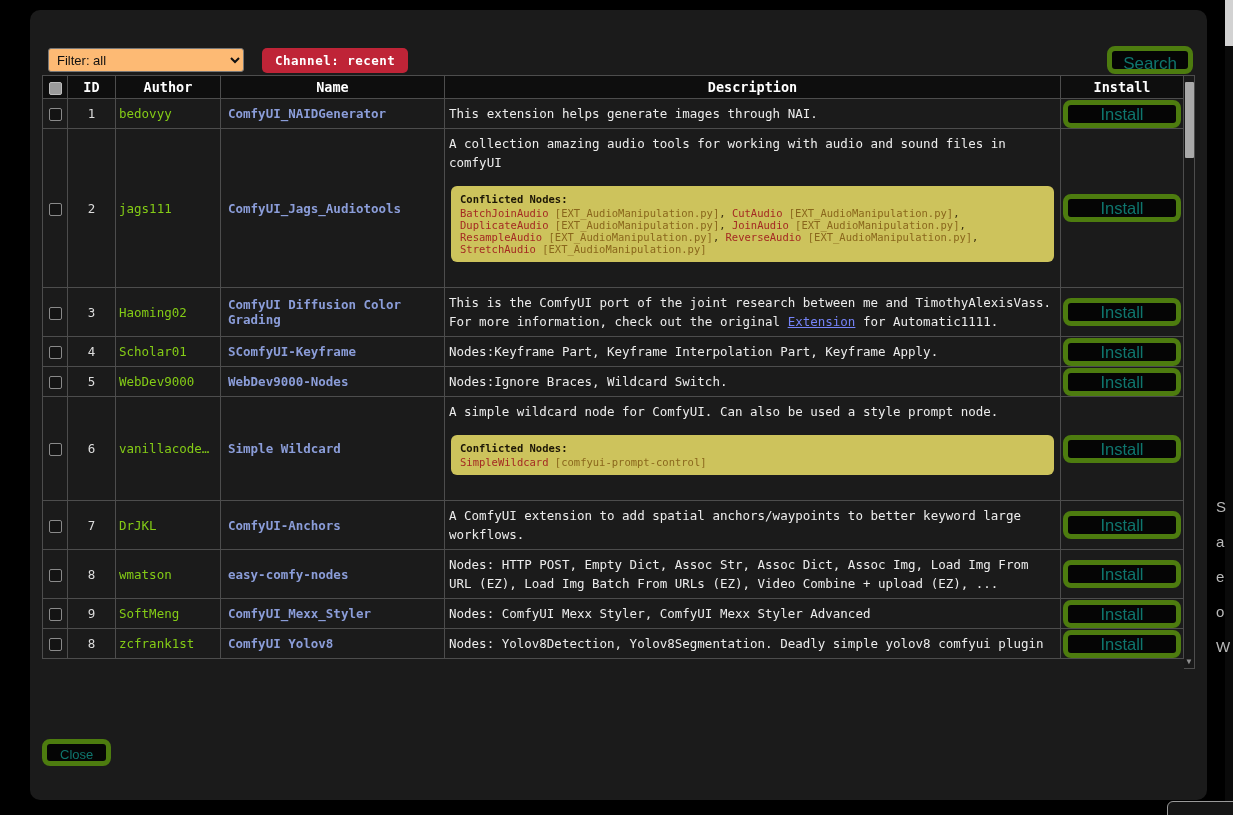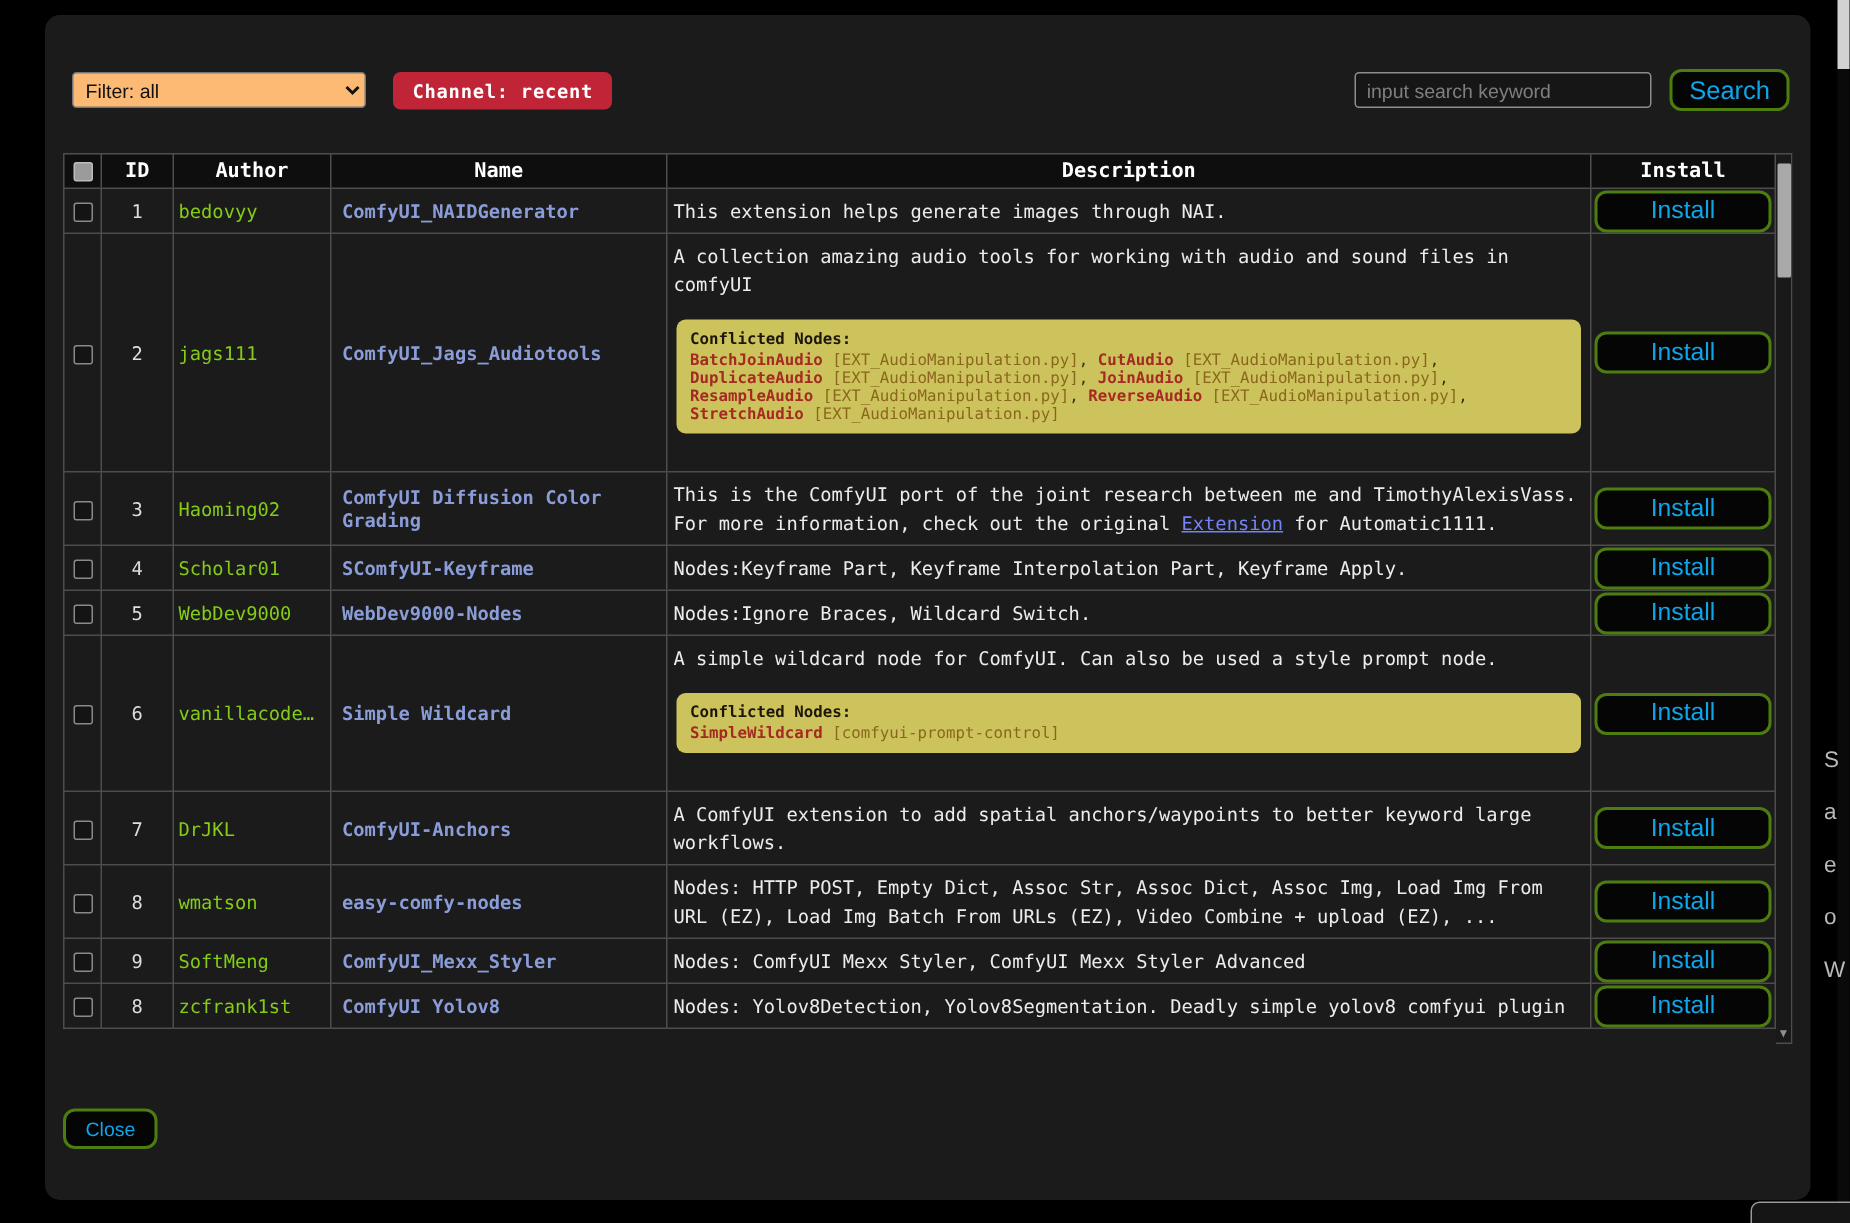--- a/index.html
+++ b/index.html
@@ -36,29 +36,29 @@
   .spacer { flex:1; }
   .search-input {
     width:198px; height:24px;
     background:#161616;
     border:1px solid #8d8d8d; border-radius:3px;
     color:#ddd; font:13px "Liberation Sans", sans-serif;
     padding:0 7px;
   }
   .search-input::placeholder { color:#7f7f7f; }
   .btn {
-    background:#050505; color:#0ea5e9;
-    border:2px solid #4d7c0f; border-radius:8px;
+    background:#050505; color:#0f766e;
+    border:5px solid #4d7c0f; border-radius:8px;
     font:16px "Liberation Sans", sans-serif;
     cursor:pointer;
   }
   .search-btn { margin-left:12px; padding:3px 11px; height:28px; font-size:17px; }
 
   
-  .table-area { position:relative; margin:28px 12px 0 12px; height:594px; overflow:hidden; display:flex; }
+  .table-area { position:relative; margin:1px 12px 0 12px; height:594px; overflow:hidden; display:flex; }
   table { border-collapse:collapse; table-layout:fixed; width:1141px; align-self:flex-start; }
   th, td { border:1px solid #4d4d4d; }
   thead th {
     background:#0e0e0e; color:#fff;
     font:bold 13.5px "DejaVu Sans Mono", monospace;
     height:23px; text-align:center;
   }
   td { color:#ececec; font:12.5px "DejaVu Sans Mono", monospace; vertical-align:middle; }
   .c-cb { text-align:center; }
   .c-id { text-align:center; color:#ddd; }
@@ -69,21 +69,21 @@
   .ext-link { color:var(--external-link,#7583f7); }
   .conflict {
     background:var(--conflict-bg,#cdc35c);
     border-radius:6px;
     margin:14px 2px 20px 2px;
     padding:7px 9px;
     line-height:1.4;
   }
   .conflict-title { color:#1c1606; font:bold 10.5px "DejaVu Sans Mono", monospace; margin-bottom:2px; }
   .conflict-body { color:#3a3010; font:10.5px "DejaVu Sans Mono", monospace; }
-  .conflict-node { color:var(--conflict-node,#a42a22); font-weight:bold; }
+  .conflict-node { color:var(--conflict-node,#a42a22); font-weight:normal; }
   .conflict-src { color:var(--conflict-source,#8a671c); }
   .c-install { text-align:center; }
   .install-btn { width:118px; height:28px; font-size:16.5px; }
 
   .cb {
     appearance:none; -webkit-appearance:none;
     width:13px; height:13px;
     background:#141414;
     border:1.5px solid #8a8a8a; border-radius:2px;
     display:inline-block; vertical-align:middle; cursor:pointer;
@@ -119,21 +119,20 @@
 <div class="bg-cut-button"></div>
 
 <div class="dialog">
 
   <div class="toolbar">
     <select class="filter">
       <option>Filter: all</option>
     </select>
     <span class="badge">Channel: recent</span>
     <div class="spacer"></div>
-    <input class="search-input" type="text" placeholder="input search keyword" style="">
     <button class="btn search-btn">Search</button>
   </div>
 
   <div class="table-area">
     <table>
       <colgroup>
         <col style="width:25px">
           <col style="width:48px">
           <col style="width:105px">
         <col style="width:224px">

